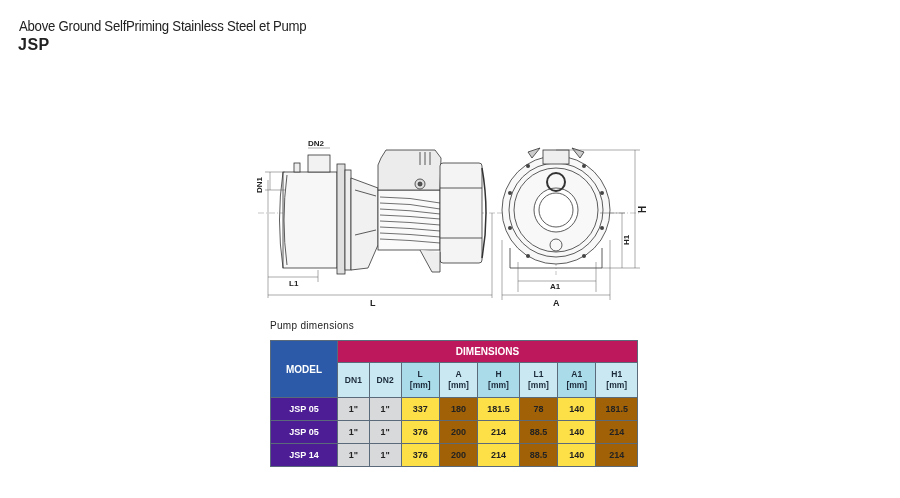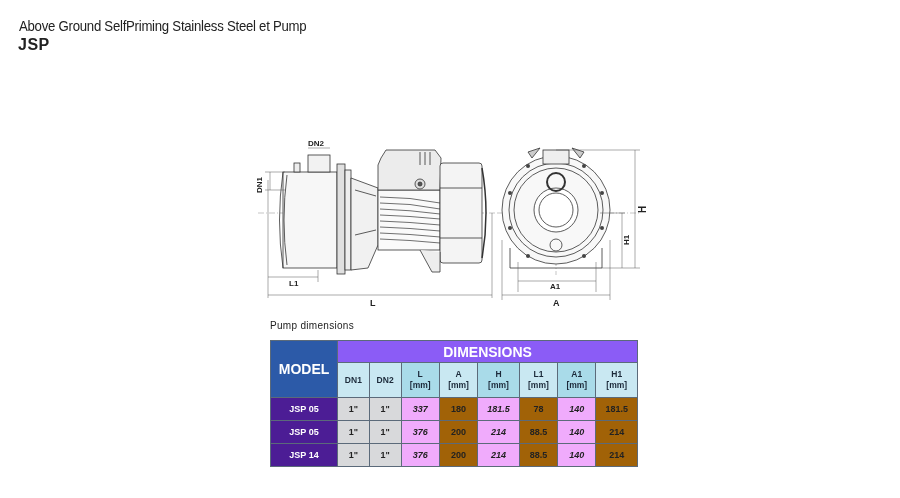--- a/index.html
+++ b/index.html
@@ -3,29 +3,29 @@
 <meta charset="utf-8">
 <style>
   html, body { margin:0; padding:0; background:#ffffff; }
   body { width:900px; height:498px; position:relative; overflow:hidden; font-family:"Liberation Sans", sans-serif; color:#231f20; }
   .subtitle { position:absolute; left:19px; top:17px; font-size:15px; letter-spacing:-0.3px; transform:scaleX(0.88); transform-origin:left top; color:#222; white-space:nowrap; }
   .title { position:absolute; left:18px; top:36px; font-size:16px; font-weight:bold; color:#222; letter-spacing:0.5px; }
   .drawing { position:absolute; left:240px; top:130px; width:420px; height:185px; }
   .section-title { position:absolute; left:270px; top:320px; font-size:10px; color:#222; letter-spacing:0.3px; }
   table.dims { position:absolute; left:270px; top:340px; border-collapse:collapse; width:368px; font-size:9px; font-weight:bold; }
   table.dims td, table.dims th { border:1px solid #5b6a7a; text-align:center; padding:0; }
-  th.model { background:#2c5aa8; color:#fff; width:66px; height:56px; font-size:14px; }
-  th.group { background:#8b5cf6; color:#fff; height:21px; font-size:14px; }
+  th.model { background:#2c5aa8; color:#fff; width:66px; height:56px; font-size:10px; }
+  th.group { background:#be185d; color:#fff; height:21px; font-size:10px; }
   th.col { height:34px; color:#1c2a3a; font-size:8.5px; line-height:11px; }
   th.c-a { background:#c9e8f2; }
   th.c-b { background:#a9dbe9; }
   td.model-cell { background:#4c1d95; color:#fff; height:22px; }
   td.gray { background:#d8d9db; color:#222; }
   td.lav-a { background:#a16207; color:#222; }
-  td.lav-b { background:#f0abfc; color:#222;font-style:italic; }
+  td.lav-b { background:#fde047; color:#222; }
   .dim-label { font-family:"Liberation Sans", sans-serif; font-weight:bold; fill:#222; }
 </style>
 </head>
 <body>
 
 <div class="subtitle">Above Ground SelfPriming Stainless Steel et Pump</div>
 <div class="title">JSP</div>
 
 <svg class="drawing" viewBox="240 130 420 185" xmlns="http://www.w3.org/2000/svg">
   <g fill="none" stroke="#333" stroke-width="0.8">

